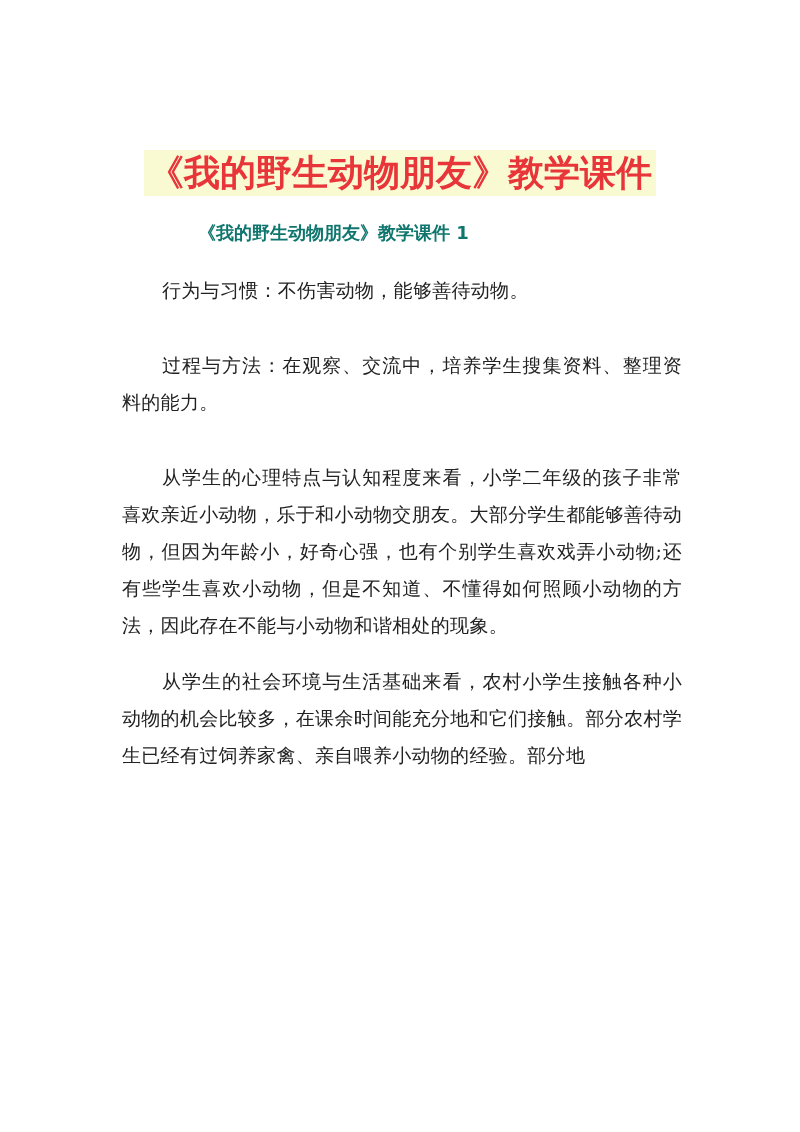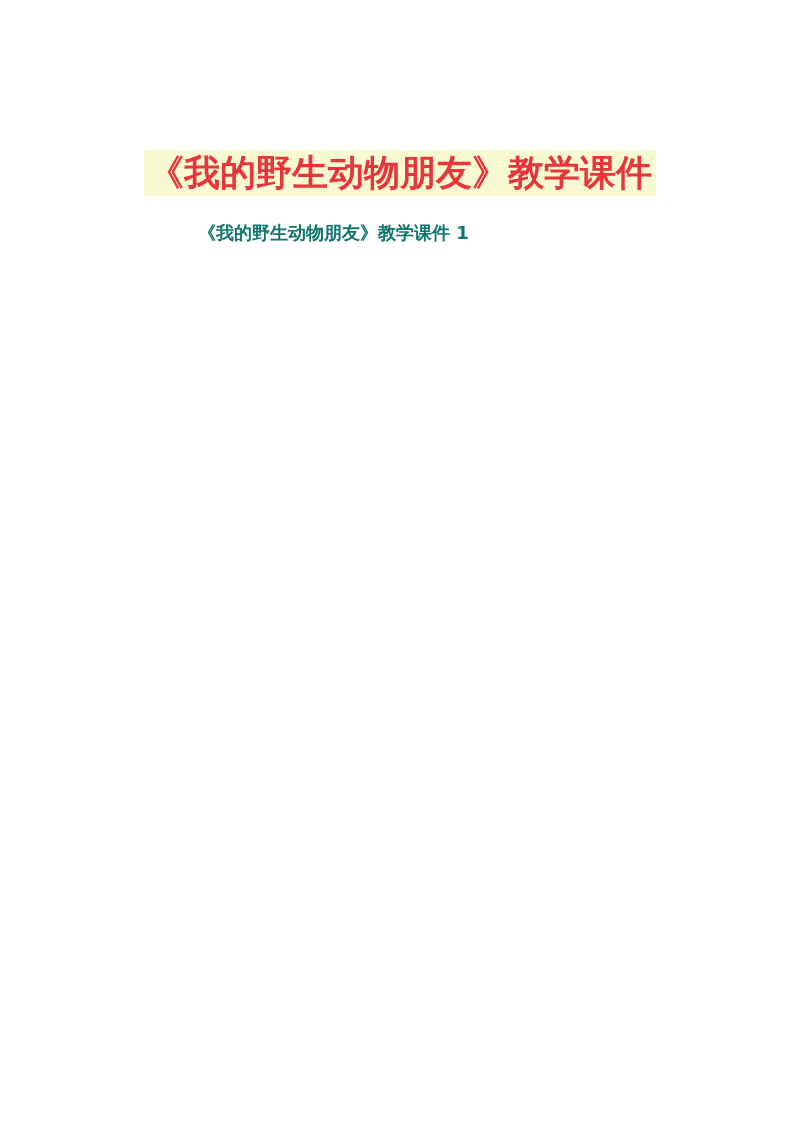--- a/index.html
+++ b/index.html
@@ -76,20 +76,24 @@
 
 <div class="page">
 
   <div class="doc-title-wrap">
     <span class="doc-title">《我的野生动物朋友》教学课件</span>
   </div>
 
   <div class="subtitle">《我的野生动物朋友》教学课件 1</div>
 
   <div class="body">
+    <p class="para">行为与习惯：不伤害动物，能够善待动物。</p>
     <div class="gap"></div>
     <div class="gap"></div>
+    <p class="para">过程与方法：在观察、交流中，培养学生搜集资料、整理资料的能力。</p>
     <div class="gap"></div>
     <div class="gap"></div>
+    <p class="para">从学生的心理特点与认知程度来看，小学二年级的孩子非常喜欢亲近小动物，乐于和小动物交朋友。大部分学生都能够善待动物，但因为年龄小，好奇心强，也有个别学生喜欢戏弄小动物;还有些学生喜欢小动物，但是不知道、不懂得如何照顾小动物的方法，因此存在不能与小动物和谐相处的现象。</p>
     <div class="gap"></div>
+    <p class="para">从学生的社会环境与生活基础来看，农村小学生接触各种小动物的机会比较多，在课余时间能充分地和它们接触。部分农村学生已经有过饲养家禽、亲自喂养小动物的经验。部分地</p>
   </div>
 
 </div>
 
 </body></html>

